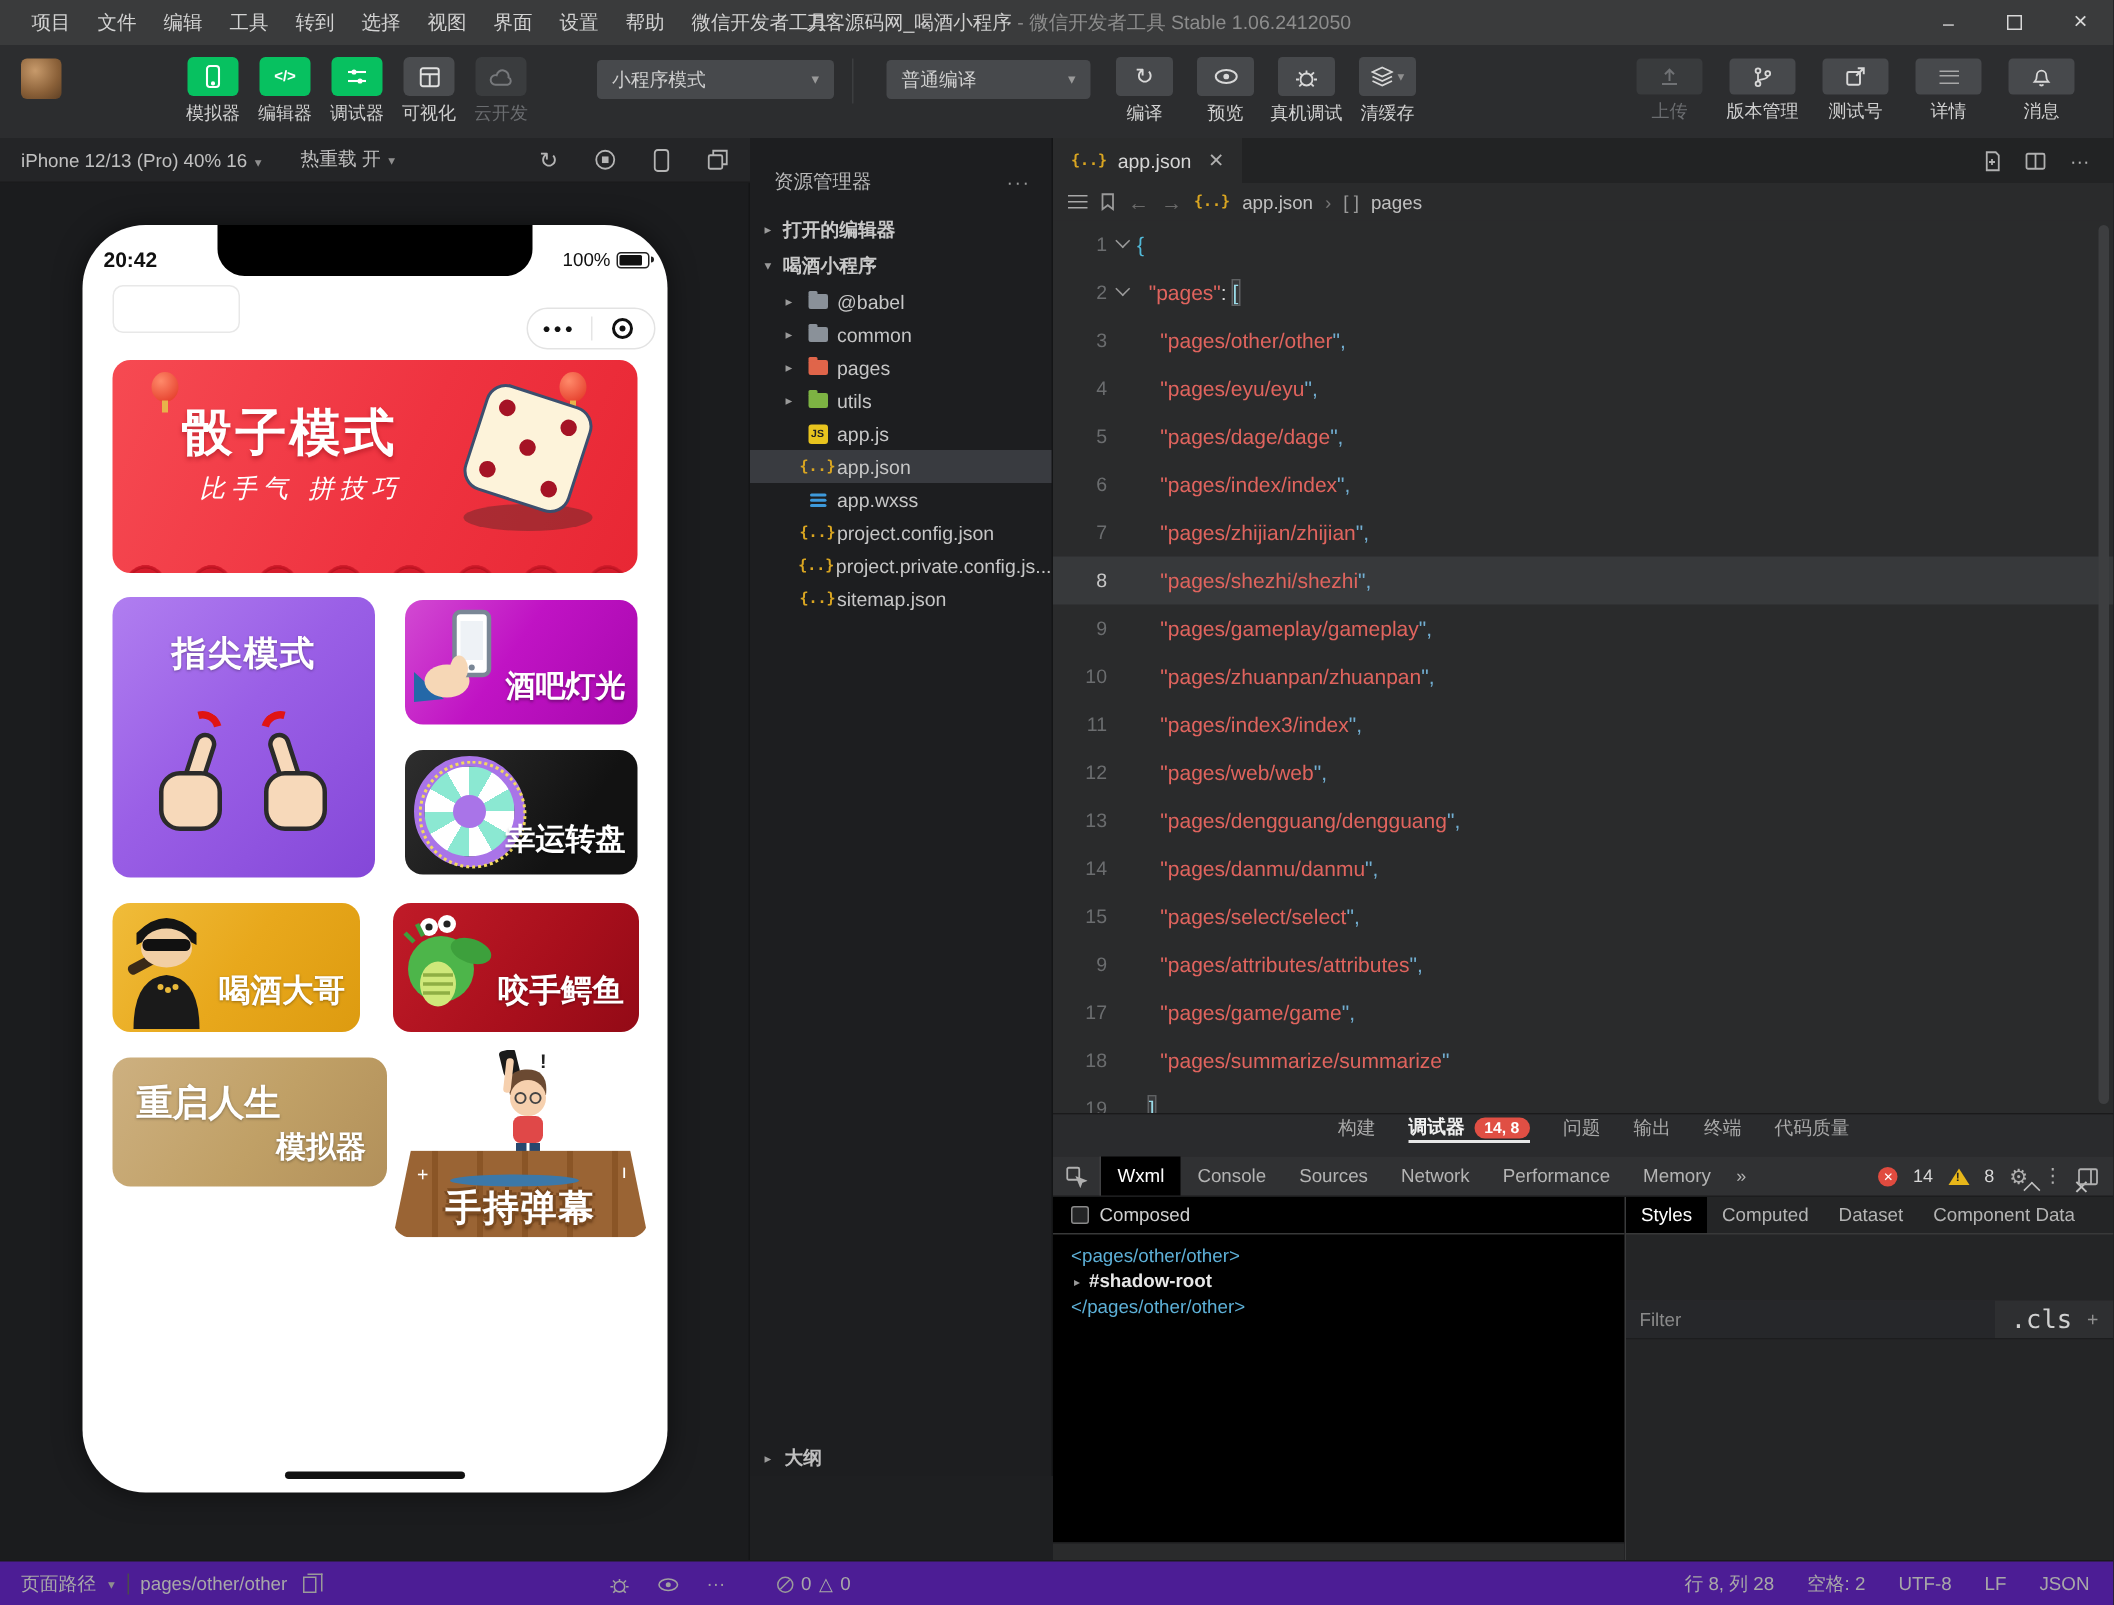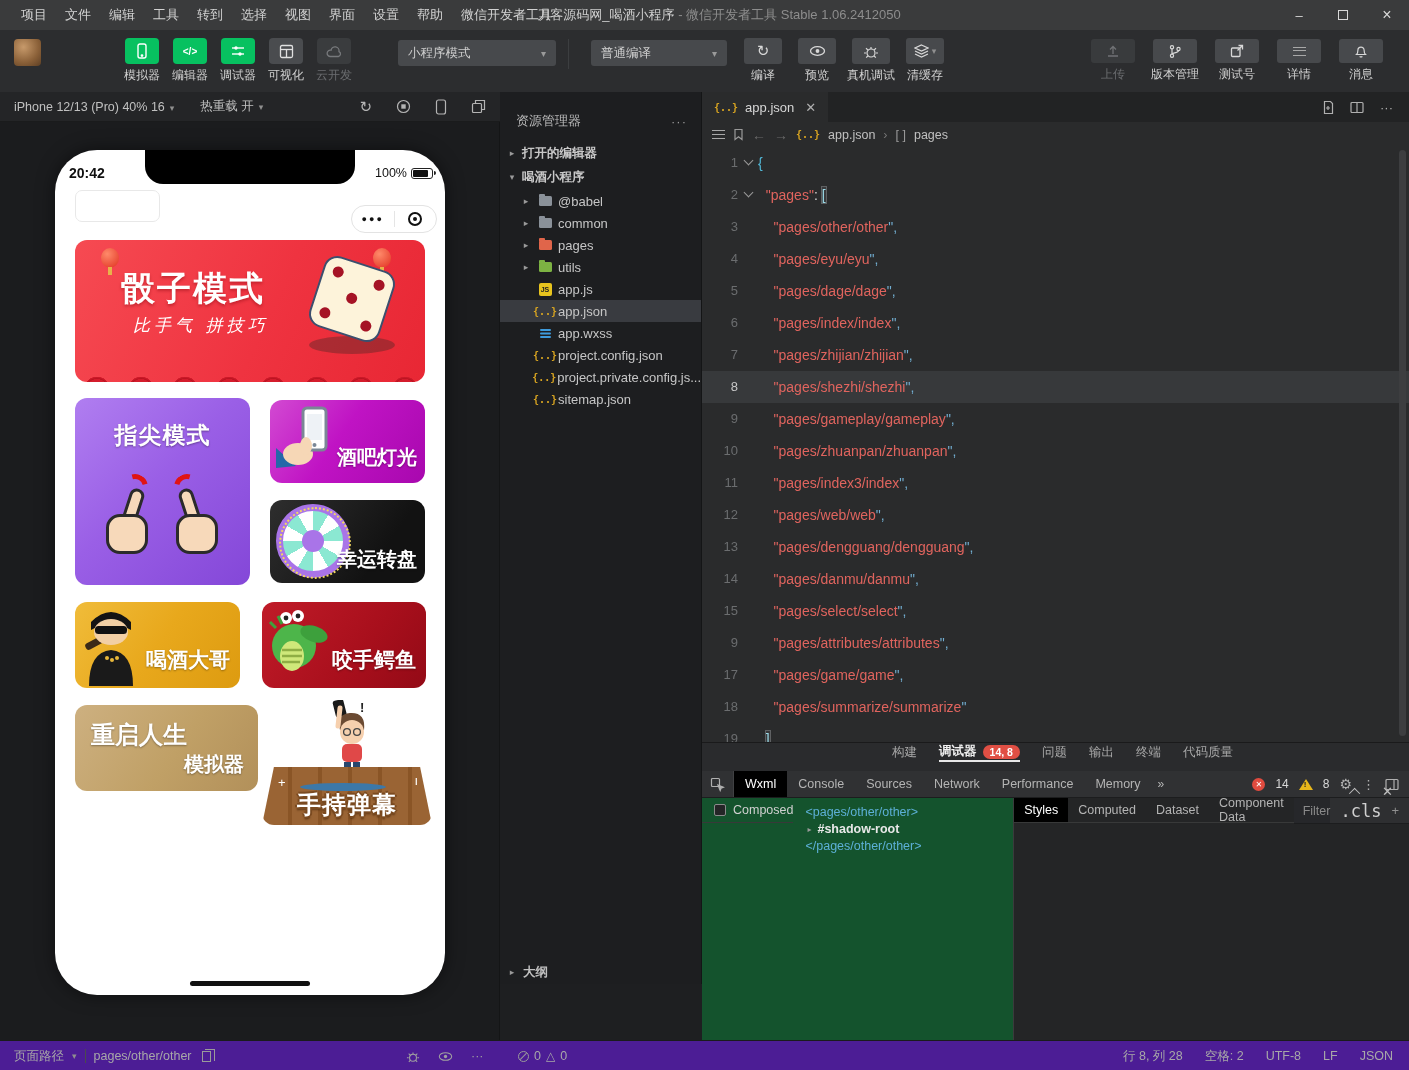--- a/index.html
+++ b/index.html
@@ -183,30 +183,30 @@
   .dt-tab.active{background:#000;color:#fff;}
   .dt-more{display:flex;align-items:center;color:#b4b4b4;padding:0 6px;font-size:12px;}
   .dt-right{margin-left:auto;display:flex;align-items:center;gap:10px;padding-right:10px;}
   .err-dot{width:13px;height:13px;border-radius:50%;background:#e04b3f;color:#fff;font-size:8px;display:flex;align-items:center;justify-content:center;font-weight:700;}
   .warn-tri{width:0;height:0;border-left:7px solid transparent;border-right:7px solid transparent;border-bottom:11px solid #e8b71a;position:relative;}
   .warn-tri::after{content:'!';position:absolute;left:-2px;top:1px;font-size:8px;color:#222;font-weight:800;}
   .cnt{color:#d8d8d8;font-size:12px;}
   .dt-gear{color:#b0b0b0;font-size:14px;}
   .dt-kebab{color:#b0b0b0;font-size:13px;}
   .dbg-body{position:relative;height:243px;display:flex;}
-  .wxml-pane{width:382px;border-right:1px solid #3a3b3c;display:flex;background:#14532d;}
+  .wxml-pane{width:382px;border-right:1px solid #3a3b3c;display:flex;flex-direction:column;background:#000000;}
   .composed-row{height:25px;display:flex;align-items:center;gap:7px;padding-left:12px;border-bottom:1px solid #383939;color:#d0d0d0;font-size:12.5px;}
   .chk{width:12px;height:12px;border:1px solid #8a8a8a;border-radius:2px;background:#242526;}
   .wxml-tree{padding:6px 0 0 12px;font-family:"DejaVu Sans Mono","Liberation Mono",monospace;font-size:12.5px;flex:1;}
   .wx-row{height:17px;line-height:17px;display:flex;align-items:center;}
   .wx-tag{color:#5db0d7;}
   .wx-shadow{color:#e8e8e8;font-weight:700;}
   .wx-arrow{color:#9a9a9a;font-size:8px;width:10px;margin-left:2px;}
   .wxml-bottom{height:13px;border-top:1px solid #1c1d1e;background:#2a2b2c;}
-  .style-pane{flex:1;display:flex;flex-direction:row;background:#242526;}
+  .style-pane{flex:1;display:flex;flex-direction:column;background:#242526;gap:44px;}
   .style-tabs{height:25px;display:flex;align-items:stretch;border-bottom:1px solid #383939;}
   .st-tab{display:flex;align-items:center;padding:0 10px;color:#b4b4b4;font-size:12.5px;}
   .st-tab.active{background:#000;color:#fff;}
   .filter-row{height:26px;display:flex;align-items:center;background:#2e2f31;border-bottom:1px solid #1c1d1e;}
   .filter-input{flex:1;height:100%;display:flex;align-items:center;padding-left:9px;color:#8a8a8a;font-size:12.5px;background:#26272a;}
   .cls-btn{color:#d0d0d0;font-size:17px;font-family:"DejaVu Sans Mono",monospace;padding:0 10px;}
   .plus-btn{color:#909090;font-size:13px;padding-right:10px;}
 
   
   .statusbar{position:absolute;left:0;top:1040px;width:1409px;height:30px;background:#4c1d95;border-top:1px solid #1a1b1c;font-size:12.5px;color:#a8a8a8;}

